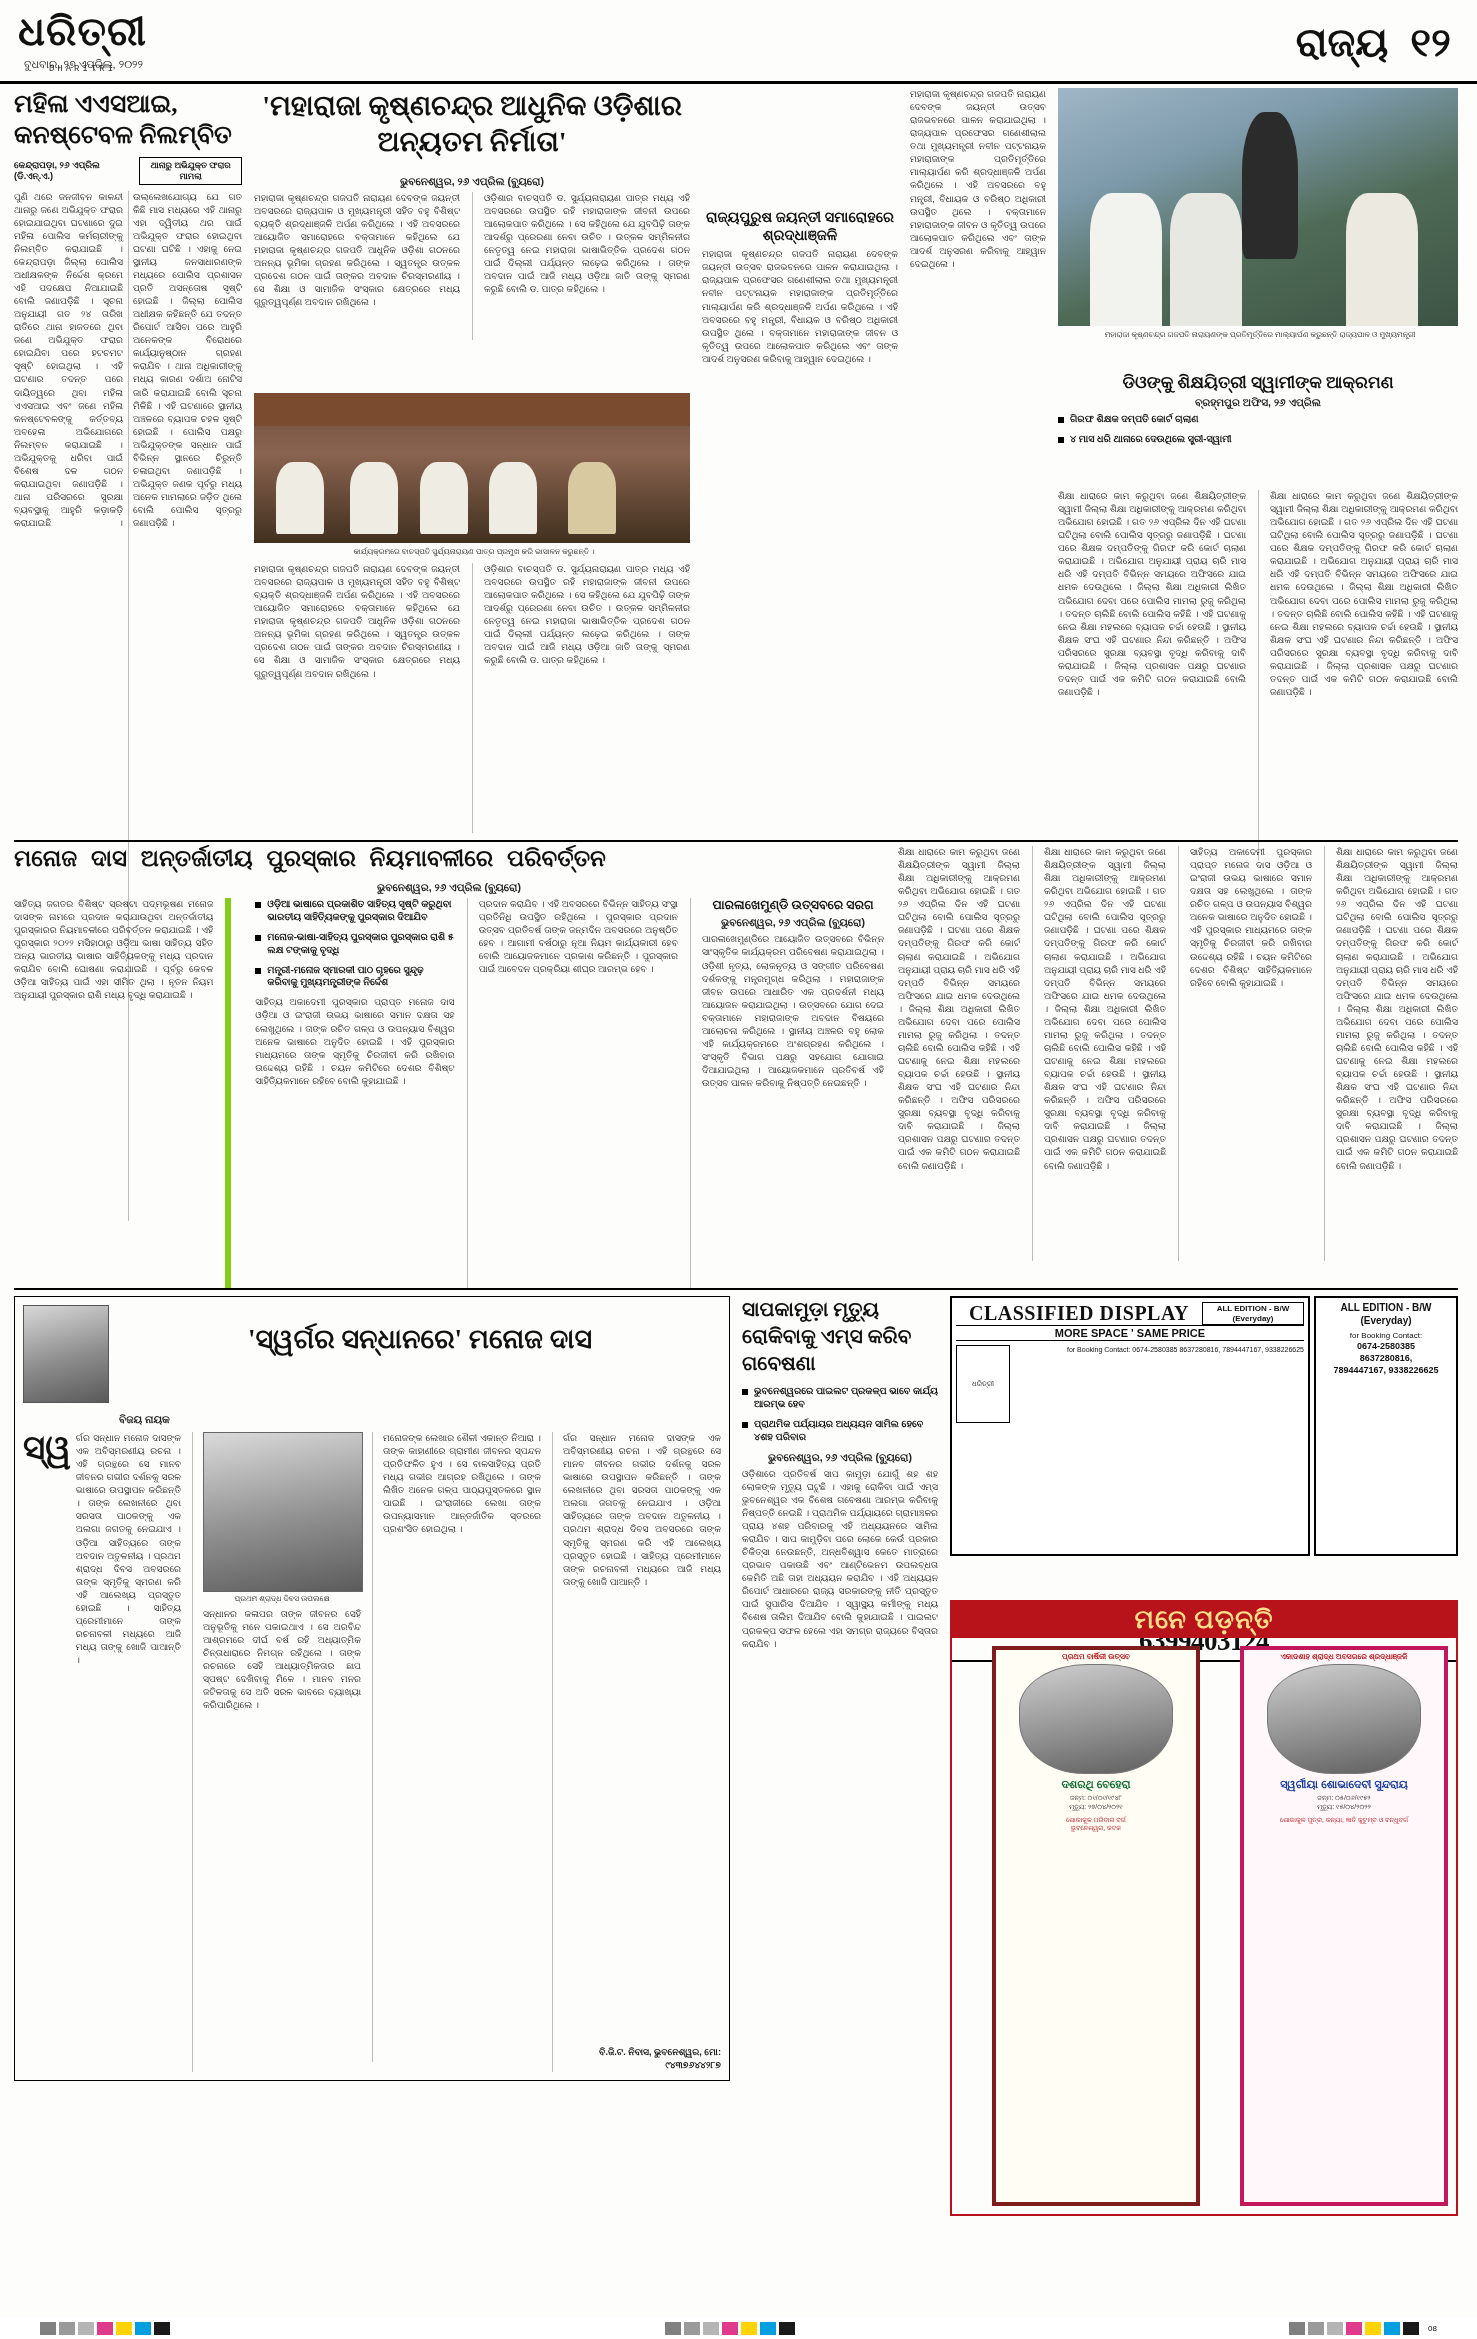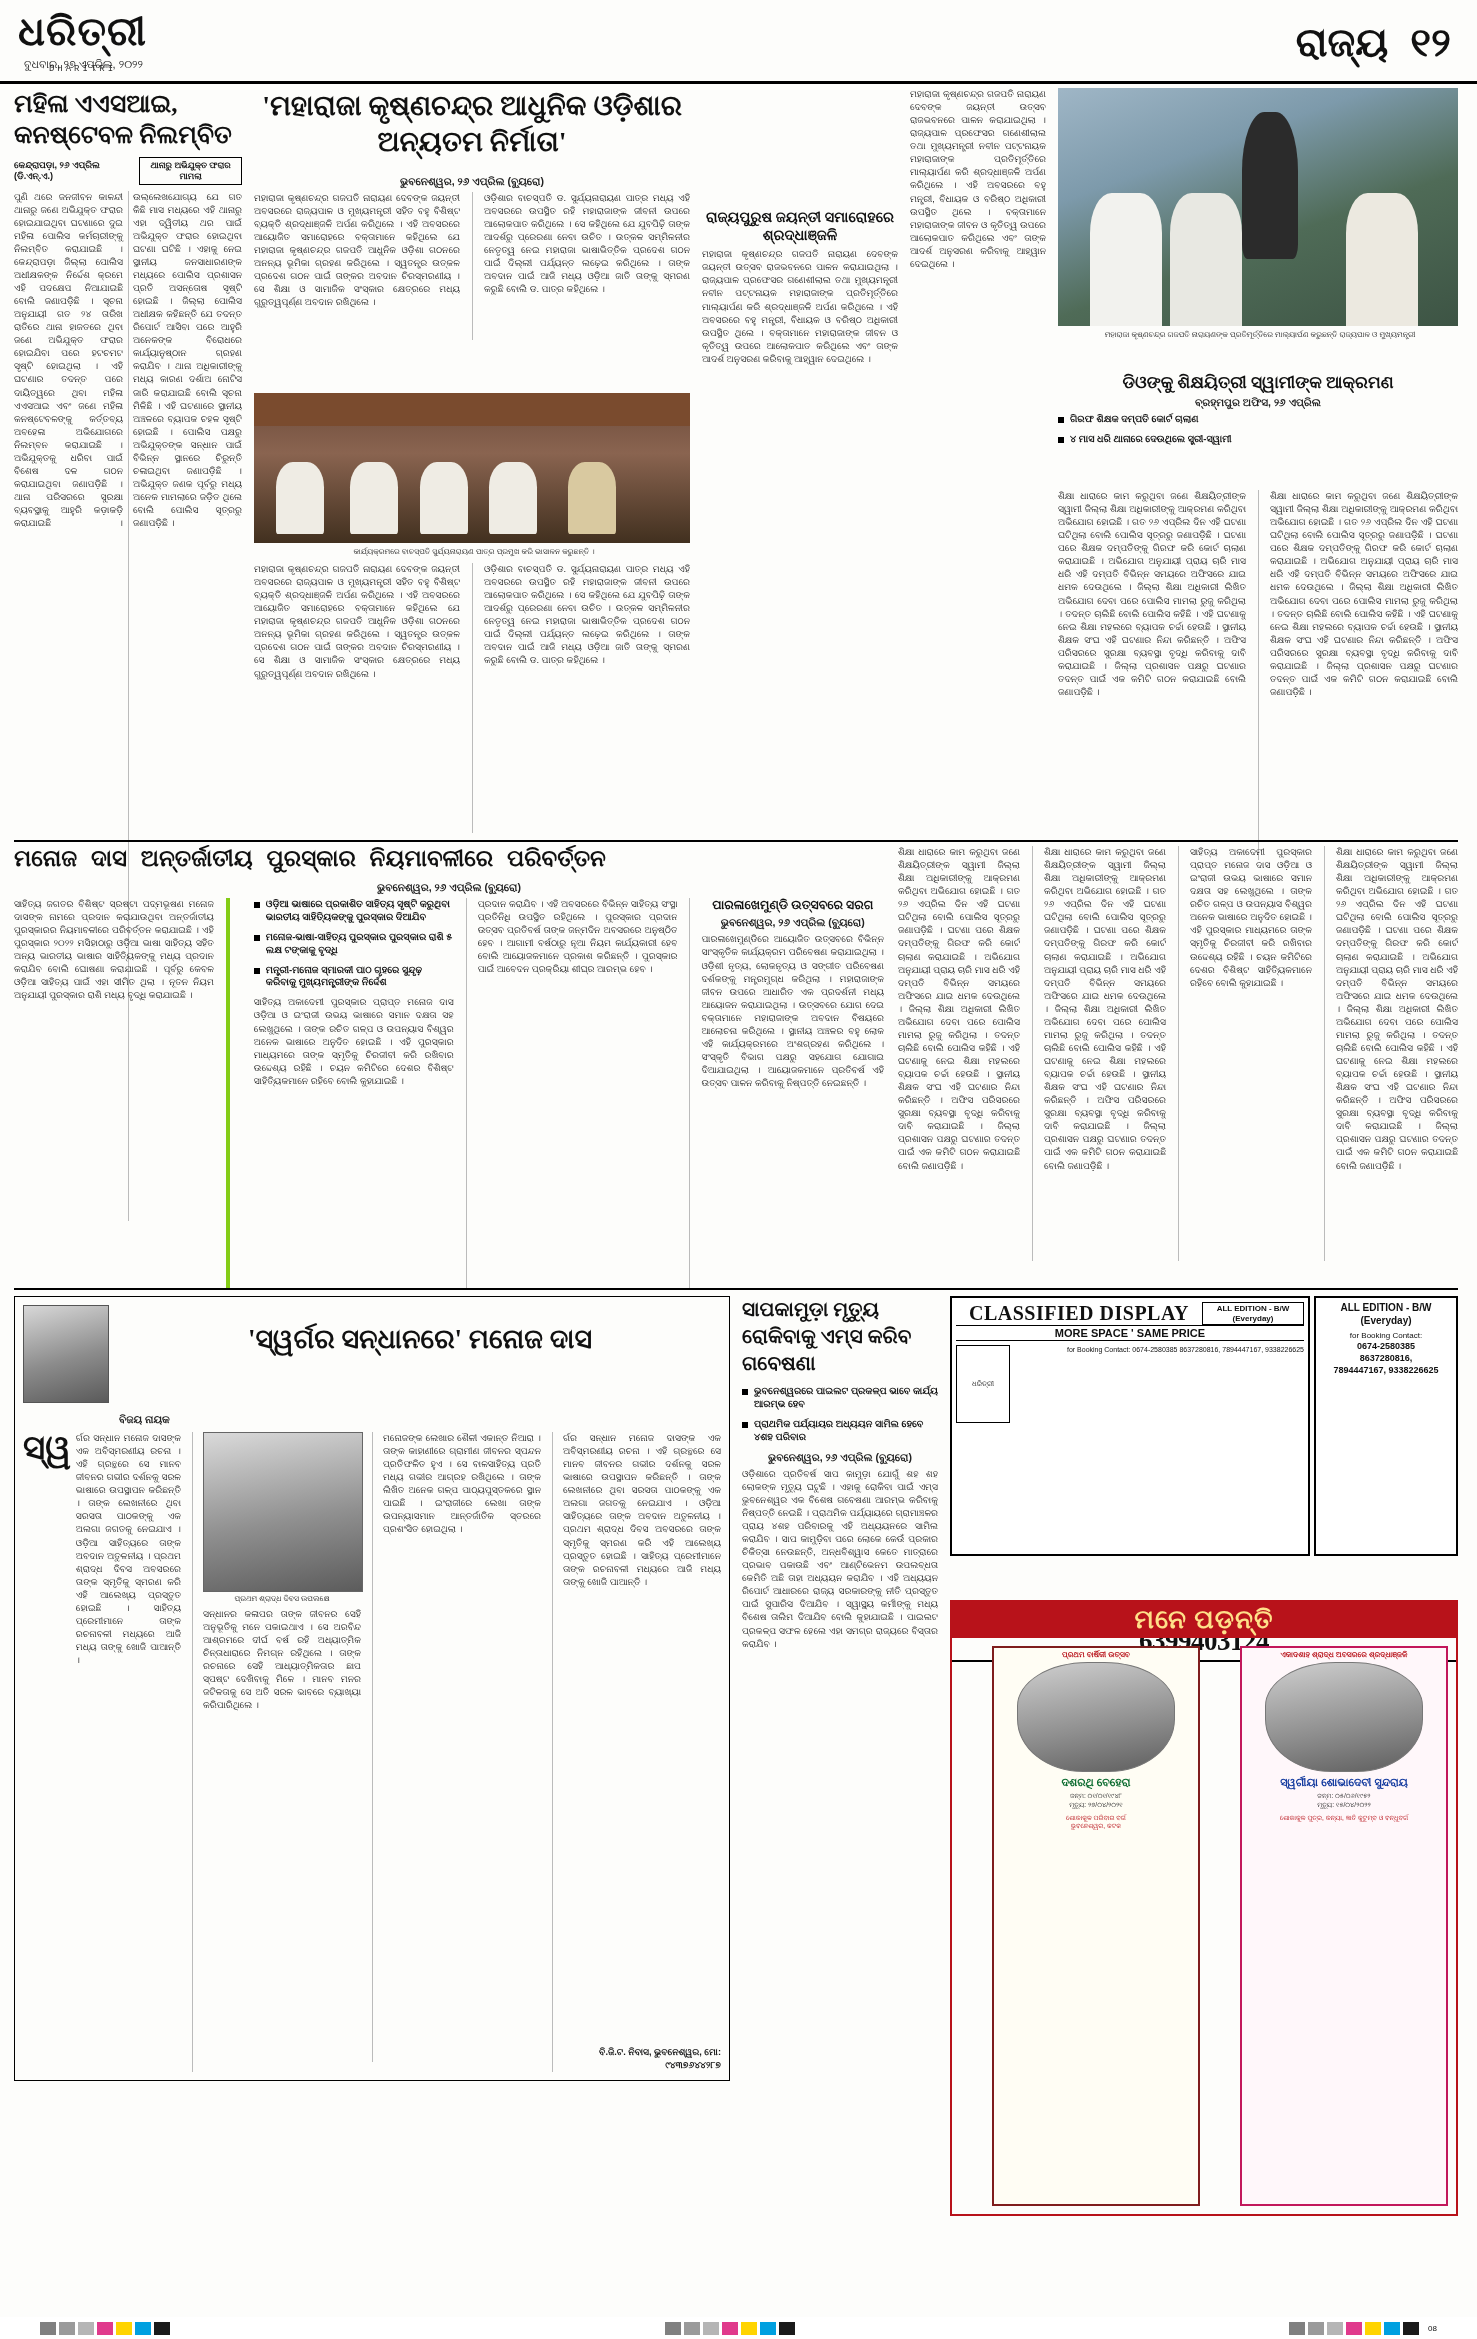--- a/index.html
+++ b/index.html
@@ -228,21 +228,21 @@
     background: #b8121a;
     color: #ffe089;
     font-family: "Liberation Serif", serif;
     font-weight: bold;
     font-size: 26px;
     text-align: center;
     letter-spacing: 1px;
     padding: 3px 0;
   }
   .memo-card {
-    border: 2px solid #7f1d1d;
+    border: 4px solid #7f1d1d;
     box-sizing: border-box;
     background: #fffdf4;
     position: relative;
     overflow: hidden;
     margin-left: 32px;
   }
   .memo-card.pink { border-color: #c2185b; background: #fff7fa; }
   .memo-top {
     font-size: 7.5px;
     text-align: center;
@@ -382,21 +382,21 @@
     <div class="col-text" style="width:188px; height:370px; overflow:hidden; border-left:1px solid #bbb; padding-left:11px;">ଶିକ୍ଷା ଧାରାରେ କାମ କରୁଥିବା ଜଣେ ଶିକ୍ଷୟିତ୍ରୀଙ୍କ ସ୍ୱାମୀ ଜିଲ୍ଲା ଶିକ୍ଷା ଅଧିକାରୀଙ୍କୁ ଆକ୍ରମଣ କରିଥିବା ଅଭିଯୋଗ ହୋଇଛି । ଗତ ୨୬ ଏପ୍ରିଲ ଦିନ ଏହି ଘଟଣା ଘଟିଥିଲା ବୋଲି ପୋଲିସ ସୂତ୍ରରୁ ଜଣାପଡ଼ିଛି । ଘଟଣା ପରେ ଶିକ୍ଷକ ଦମ୍ପତିଙ୍କୁ ଗିରଫ କରି କୋର୍ଟ ଚାଲାଣ କରାଯାଇଛି । ଅଭିଯୋଗ ଅନୁଯାୟୀ ପ୍ରାୟ ଚାରି ମାସ ଧରି ଏହି ଦମ୍ପତି ବିଭିନ୍ନ ସମୟରେ ଅଫିସରେ ଯାଇ ଧମକ ଦେଉଥିଲେ । ଜିଲ୍ଲା ଶିକ୍ଷା ଅଧିକାରୀ ଲିଖିତ ଅଭିଯୋଗ ଦେବା ପରେ ପୋଲିସ ମାମଲା ରୁଜୁ କରିଥିଲା । ତଦନ୍ତ ଚାଲିଛି ବୋଲି ପୋଲିସ କହିଛି । ଏହି ଘଟଣାକୁ ନେଇ ଶିକ୍ଷା ମହଲରେ ବ୍ୟାପକ ଚର୍ଚ୍ଚା ହେଉଛି । ସ୍ଥାନୀୟ ଶିକ୍ଷକ ସଂଘ ଏହି ଘଟଣାର ନିନ୍ଦା କରିଛନ୍ତି । ଅଫିସ ପରିସରରେ ସୁରକ୍ଷା ବ୍ୟବସ୍ଥା ବୃଦ୍ଧି କରିବାକୁ ଦାବି କରାଯାଇଛି । ଜିଲ୍ଲା ପ୍ରଶାସନ ପକ୍ଷରୁ ଘଟଣାର ତଦନ୍ତ ପାଇଁ ଏକ କମିଟି ଗଠନ କରାଯାଇଛି ବୋଲି ଜଣାପଡ଼ିଛି ।</div>
   </div>
 
   <div class="divider-h thick-h" style="left:14px; top:840px; width:1444px;"></div>
 
   <div style="position:absolute; left:14px; top:846px; width:870px;">
     <div class="hl" style="font-size:23px; text-align:left;font-family:Liberation Mono, monospace;">ମନୋଜ ଦାସ ଅନ୍ତର୍ଜାତୀୟ ପୁରସ୍କାର ନିୟମାବଳୀରେ ପରିବର୍ତ୍ତନ</div>
     <div class="byline" style="text-align:center; margin-top:6px;">ଭୁବନେଶ୍ୱର, ୨୬ ଏପ୍ରିଲ (ବ୍ୟୁରୋ)</div>
     <div style="display:flex; gap:12px; margin-top:4px;">
       <div class="col-text" style="width:208px; height:390px; overflow:hidden;">ସାହିତ୍ୟ ଜଗତର ବିଶିଷ୍ଟ ସ୍ରଷ୍ଟା ପଦ୍ମଭୂଷଣ ମନୋଜ ଦାସଙ୍କ ନାମରେ ପ୍ରଦାନ କରାଯାଉଥିବା ଅନ୍ତର୍ଜାତୀୟ ପୁରସ୍କାରର ନିୟମାବଳୀରେ ପରିବର୍ତ୍ତନ କରାଯାଇଛି । ଏହି ପୁରସ୍କାର ୨୦୨୨ ମସିହାଠାରୁ ଓଡ଼ିଆ ଭାଷା ସାହିତ୍ୟ ସହିତ ଅନ୍ୟ ଭାରତୀୟ ଭାଷାର ସାହିତ୍ୟିକଙ୍କୁ ମଧ୍ୟ ପ୍ରଦାନ କରାଯିବ ବୋଲି ଘୋଷଣା କରାଯାଇଛି । ପୂର୍ବରୁ କେବଳ ଓଡ଼ିଆ ସାହିତ୍ୟ ପାଇଁ ଏହା ସୀମିତ ଥିଲା । ନୂତନ ନିୟମ ଅନୁଯାୟୀ ପୁରସ୍କାର ରାଶି ମଧ୍ୟ ବୃଦ୍ଧି କରାଯାଇଛି ।</div>
-      <div style="width:208px; border-left:4px solid #84cc16; padding-left:24px;">
+      <div style="width:208px; border-left:6px solid #84cc16; padding-left:24px;">
         <ul class="bullets">
           <li>ଓଡ଼ିଆ ଭାଷାରେ ପ୍ରକାଶିତ ସାହିତ୍ୟ ସୃଷ୍ଟି କରୁଥିବା ଭାରତୀୟ ସାହିତ୍ୟିକଙ୍କୁ ପୁରସ୍କାର ଦିଆଯିବ</li>
           <li>ମନୋଜ-ଭାଷା-ସାହିତ୍ୟ ପୁରସ୍କାର ପୁରସ୍କାର ରାଶି ୫ ଲକ୍ଷ ଟଙ୍କାକୁ ବୃଦ୍ଧି</li>
           <li>ମନ୍ତ୍ରୀ-ମନୋଜ ସ୍ମାରକୀ ପାଠ ଗୃହରେ ସୁନ୍ଦୃଢ଼ କରିବାକୁ ମୁଖ୍ୟମନ୍ତ୍ରୀଙ୍କ ନିର୍ଦ୍ଦେଶ</li>
         </ul>
         <div class="col-text" style="height:200px; overflow:hidden; margin-top:6px;">ସାହିତ୍ୟ ଅକାଦେମୀ ପୁରସ୍କାର ପ୍ରାପ୍ତ ମନୋଜ ଦାସ ଓଡ଼ିଆ ଓ ଇଂରାଜୀ ଉଭୟ ଭାଷାରେ ସମାନ ଦକ୍ଷତା ସହ ଲେଖୁଥିଲେ । ତାଙ୍କ ରଚିତ ଗଳ୍ପ ଓ ଉପନ୍ୟାସ ବିଶ୍ୱର ଅନେକ ଭାଷାରେ ଅନୁଦିତ ହୋଇଛି । ଏହି ପୁରସ୍କାର ମାଧ୍ୟମରେ ତାଙ୍କ ସ୍ମୃତିକୁ ଚିରଜୀବୀ କରି ରଖିବାର ଉଦ୍ଦେଶ୍ୟ ରହିଛି । ଚୟନ କମିଟିରେ ଦେଶର ବିଶିଷ୍ଟ ସାହିତ୍ୟିକମାନେ ରହିବେ ବୋଲି କୁହାଯାଇଛି ।</div>
       </div>
       <div class="col-text" style="width:208px; height:390px; overflow:hidden; border-left:1px solid #bbb; padding-left:11px;">ପ୍ରଦାନ କରାଯିବ । ଏହି ଅବସରରେ ବିଭିନ୍ନ ସାହିତ୍ୟ ସଂସ୍ଥା ପ୍ରତିନିଧି ଉପସ୍ଥିତ ରହିଥିଲେ । ପୁରସ୍କାର ପ୍ରଦାନ ଉତ୍ସବ ପ୍ରତିବର୍ଷ ତାଙ୍କ ଜନ୍ମଦିନ ଅବସରରେ ଅନୁଷ୍ଠିତ ହେବ । ଆଗାମୀ ବର୍ଷଠାରୁ ନୂଆ ନିୟମ କାର୍ଯ୍ୟକାରୀ ହେବ ବୋଲି ଆୟୋଜକମାନେ ପ୍ରକାଶ କରିଛନ୍ତି । ପୁରସ୍କାର ପାଇଁ ଆବେଦନ ପ୍ରକ୍ରିୟା ଶୀଘ୍ର ଆରମ୍ଭ ହେବ ।</div>
       <div style="width:190px; border-left:1px solid #bbb; padding-left:11px;">
         <div class="hl" style="font-size:12.5px; text-align:center;">ପାରଳାଖେମୁଣ୍ଡି ଉତ୍ସବରେ ସରଗ</div>

